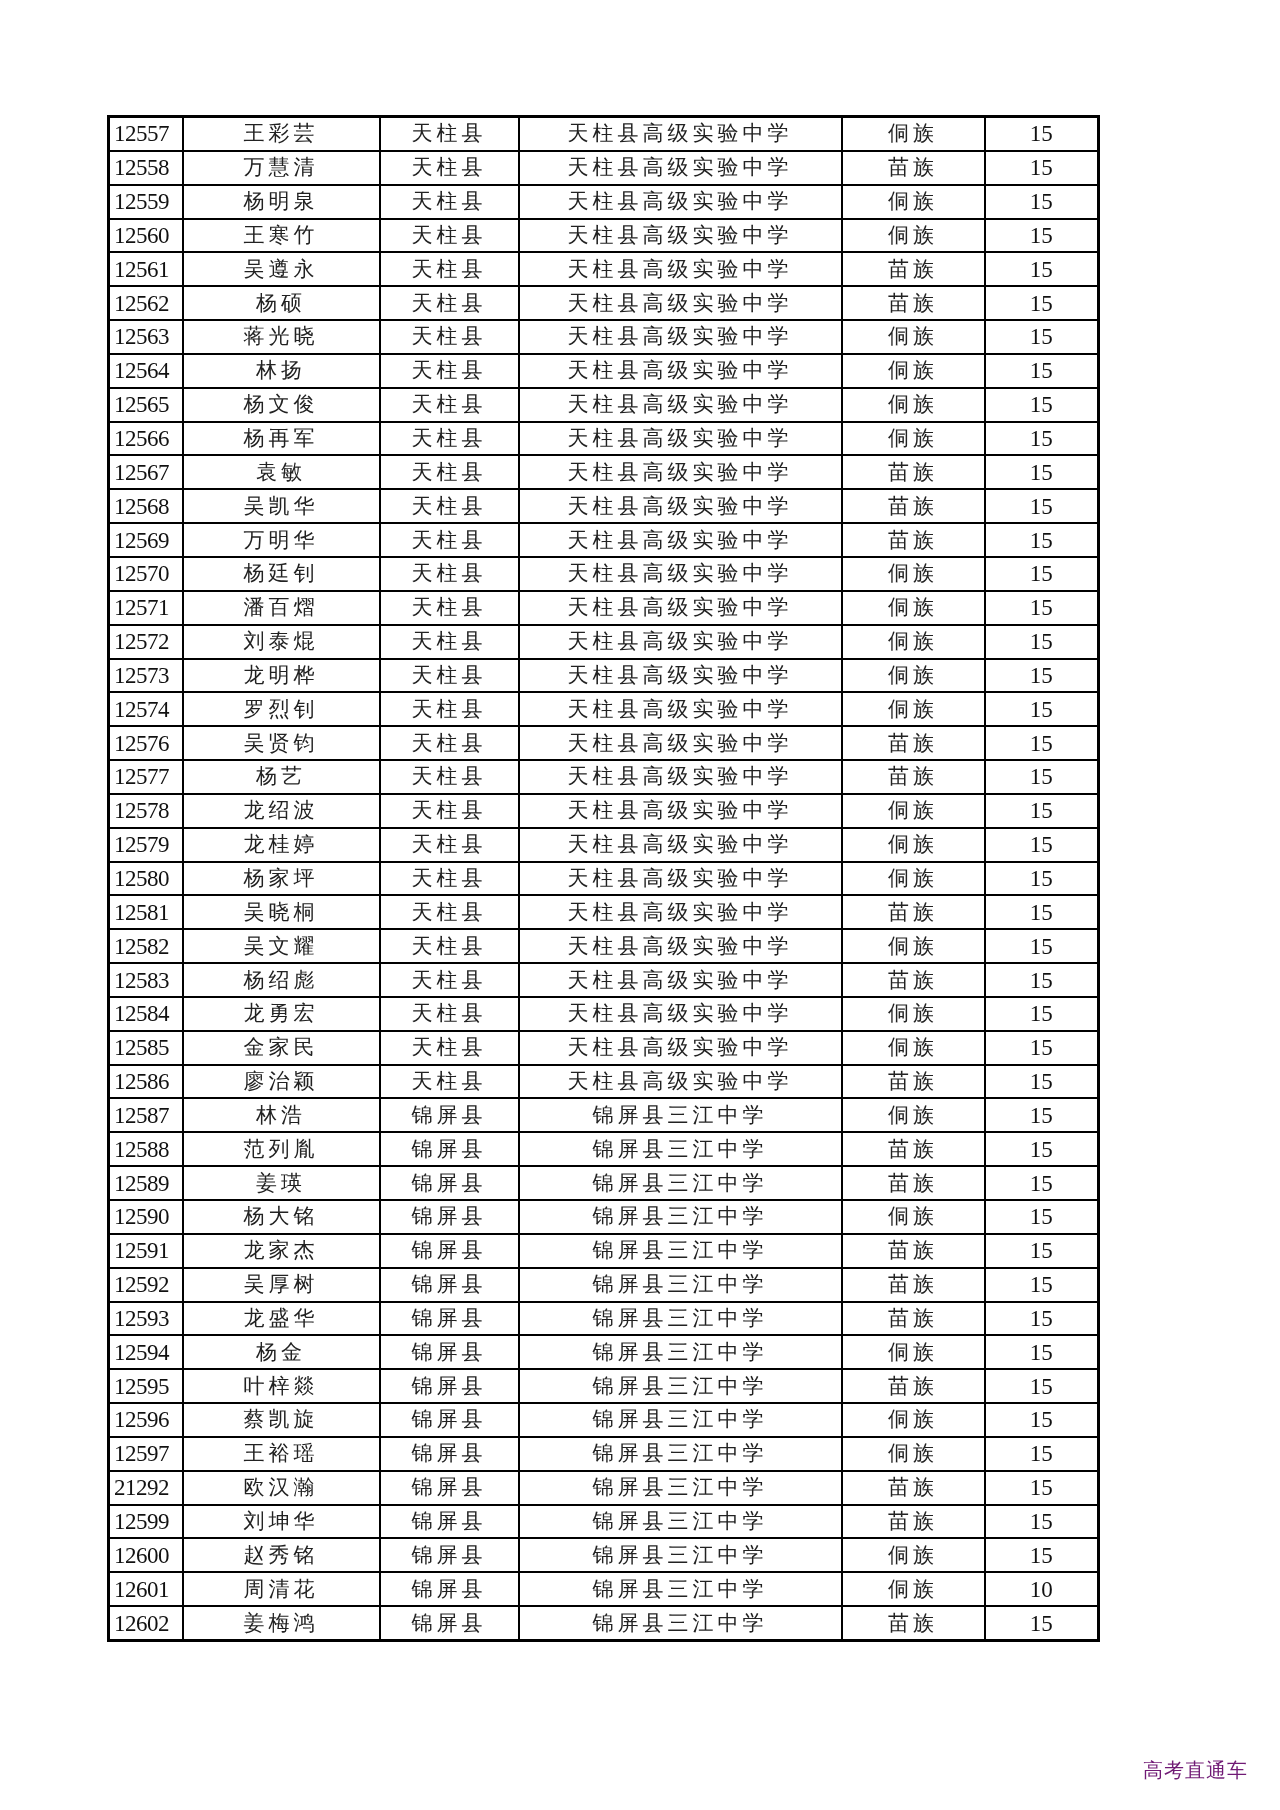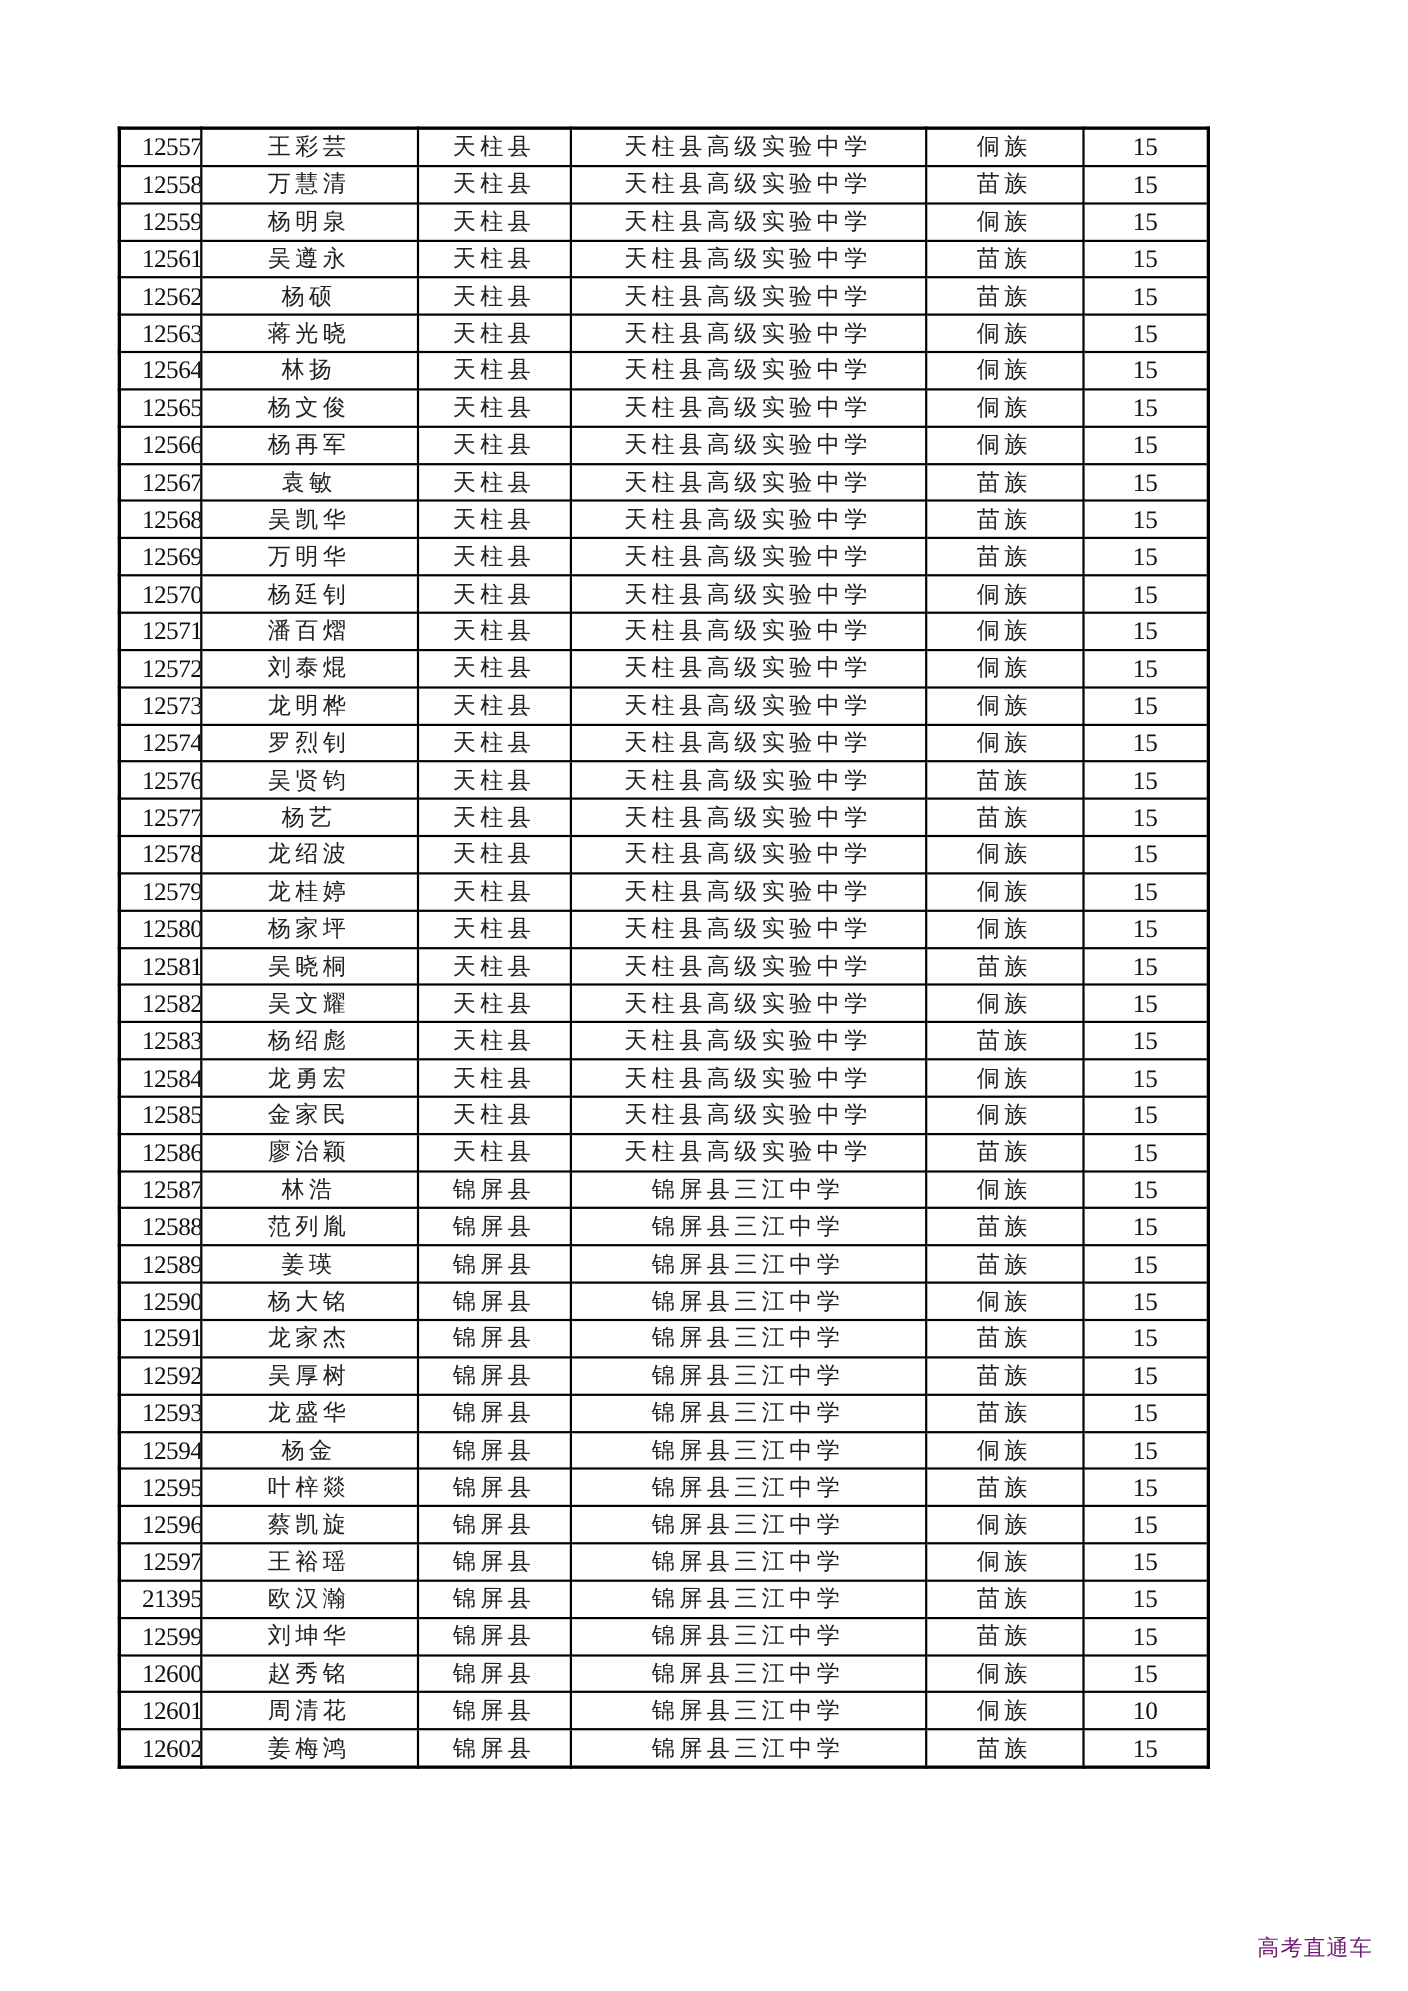--- a/index.html
+++ b/index.html
@@ -30,21 +30,21 @@
       border: 2px solid #000000;
       text-align: center;
       vertical-align: middle;
       font-size: 21px;
       line-height: 1;
       white-space: nowrap;
       overflow: hidden;
     }
     .sheet td.c-id {
       text-align: left;
-      padding-left: 19px;
+      padding-left: 4px;
       font-family: "Liberation Serif", "DejaVu Serif", serif;
       font-size: 23px;
       letter-spacing: -0.5px;
     }
     .sheet td.c-score {
       font-family: "Liberation Serif", "DejaVu Serif", serif;
       font-size: 23px;
     }
     .sheet td.c-name, .sheet td.c-county, .sheet td.c-school, .sheet td.c-eth {
       letter-spacing: 4px;
@@ -93,20 +93,28 @@
       </tr>
       <tr>
         <td class="c-id">12559</td>
         <td class="c-name">杨明泉</td>
         <td class="c-county">天柱县</td>
         <td class="c-school">天柱县高级实验中学</td>
         <td class="c-eth">侗族</td>
         <td class="c-score">15</td>
       </tr>
       <tr>
+        <td class="c-id">12560</td>
+        <td class="c-name">王寒竹</td>
+        <td class="c-county">天柱县</td>
+        <td class="c-school">天柱县高级实验中学</td>
+        <td class="c-eth">侗族</td>
+        <td class="c-score">15</td>
+      </tr>
+      <tr>
         <td class="c-id">12561</td>
         <td class="c-name">吴遵永</td>
         <td class="c-county">天柱县</td>
         <td class="c-school">天柱县高级实验中学</td>
         <td class="c-eth">苗族</td>
         <td class="c-score">15</td>
       </tr>
       <tr>
         <td class="c-id">12562</td>
         <td class="c-name">杨硕</td>
@@ -381,21 +389,21 @@
       </tr>
       <tr>
         <td class="c-id">12597</td>
         <td class="c-name">王裕瑶</td>
         <td class="c-county">锦屏县</td>
         <td class="c-school">锦屏县三江中学</td>
         <td class="c-eth">侗族</td>
         <td class="c-score">15</td>
       </tr>
       <tr>
-        <td class="c-id">21395</td>
+        <td class="c-id">21292</td>
         <td class="c-name">欧汉瀚</td>
         <td class="c-county">锦屏县</td>
         <td class="c-school">锦屏县三江中学</td>
         <td class="c-eth">苗族</td>
         <td class="c-score">15</td>
       </tr>
       <tr>
         <td class="c-id">12599</td>
         <td class="c-name">刘坤华</td>
         <td class="c-county">锦屏县</td>

